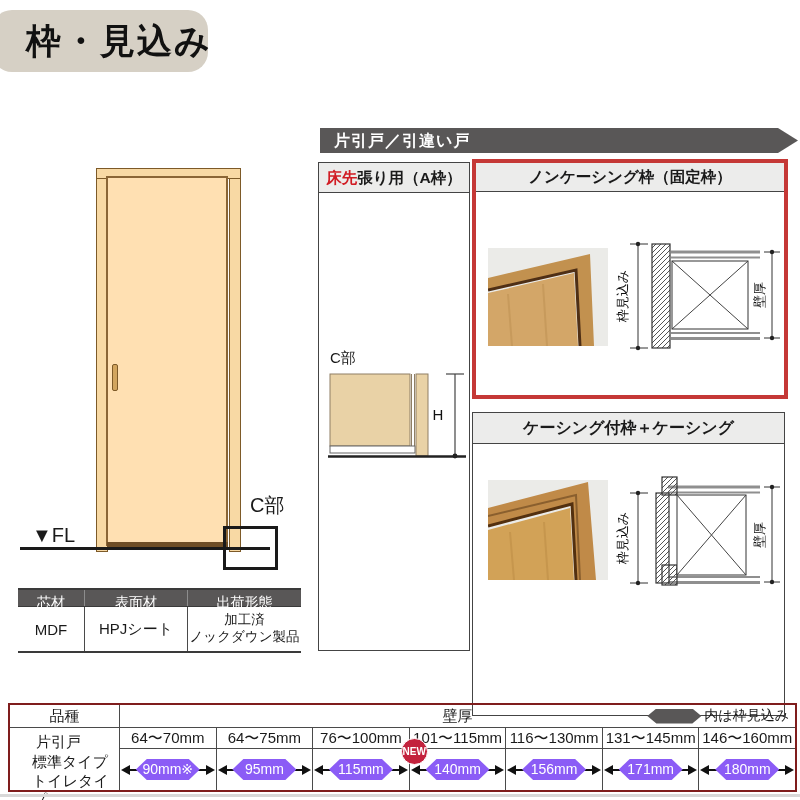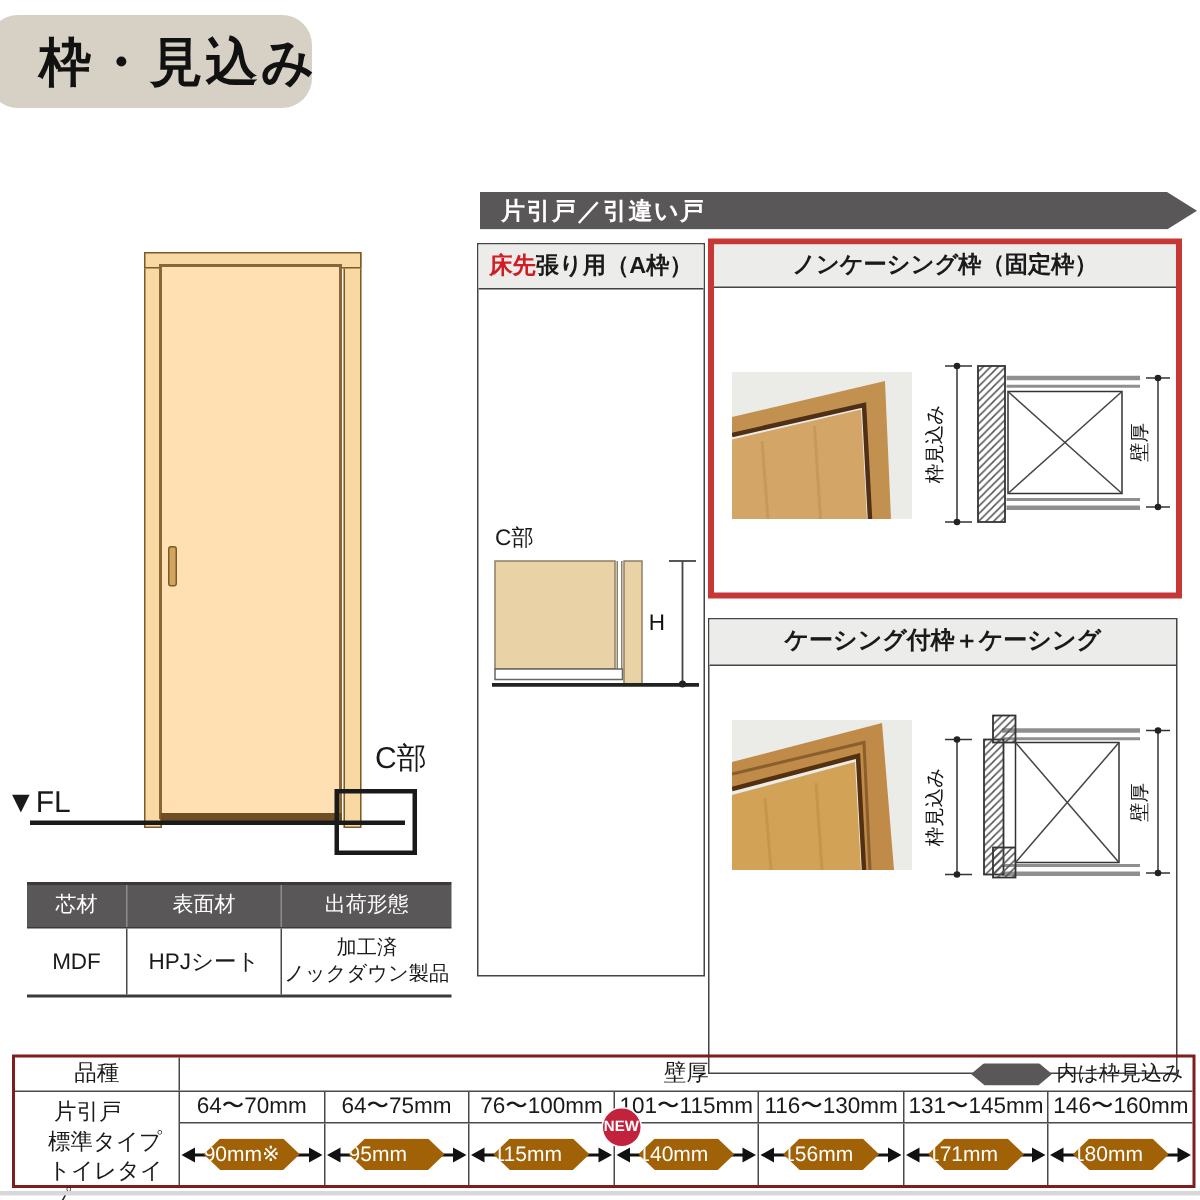--- a/index.html
+++ b/index.html
@@ -13,27 +13,27 @@
 
   
   .wood{background:#f8d9a4;border:1px solid #7d5a28;box-sizing:border-box;}
   #door-panel{left:106px;top:176px;width:122px;height:370px;background:#ffe0b2;border:2px solid #8a6535;box-sizing:border-box;}
   #door-top-rail{left:96px;top:168px;width:145px;height:11px;}
   #door-left-stile{left:96px;top:168px;width:12px;height:384px;}
   #door-right-stile{left:229px;top:168px;width:12px;height:384px;}
   #door-bottom-band{left:107px;top:542px;width:121px;height:7px;background:#6f4e26;}
   #door-handle{left:112px;top:364px;width:6px;height:27px;background:#d2a55e;border:1px solid #7d5a28;border-radius:2px;box-sizing:border-box;}
   #floor-line{left:20px;top:547px;width:250px;height:3px;background:#1a1a1a;}
-  #fl-label{left:4px;top:524px;font-size:20px;}
+  #fl-label{left:32px;top:524px;font-size:20px;}
   #cpart-left-label{left:250px;top:492px;font-size:20px;}
   #cpart-rect{left:223px;top:526px;width:55px;height:44px;border:3px solid #1a1a1a;box-sizing:border-box;}
 
   
   #material-table{left:18px;top:588px;width:283px;border-top:2px solid #3a3a3a;border-bottom:2px solid #3a3a3a;}
-  .mt-head{display:flex;background:#595757;color:#fff;height:28px;line-height:24px;font-size:14px;text-align:center;}
+  .mt-head{display:flex;background:#595757;color:#fff;height:16px;line-height:24px;font-size:14px;text-align:center;}
   .mt-head .c{border-right:1px solid #8d8d8d;box-sizing:border-box;}
   .mt-head .c:last-child{border-right:none;}
   .mt-body{display:flex;height:44px;font-size:15px;text-align:center;border-top:1px solid #3a3a3a;}
   .mt-body .c{border-right:1px solid #4a4a4a;box-sizing:border-box;display:flex;flex-direction:column;justify-content:center;}
   .mt-body .c:last-child{border-right:none;font-size:13.5px;line-height:1.25;}
   .c.w1{width:67px;} .c.w2{width:103px;} .c.w3{width:113px;}
 
   
   #banner{left:320px;top:128px;width:478px;height:25px;background:#595757;
           clip-path:polygon(0 0,458px 0,100% 50%,458px 100%,0 100%);}
@@ -69,22 +69,22 @@
   #range-row{display:flex;height:20px;border-bottom:1px solid #4a4a4a;}
   #value-row{display:flex;height:41px;}
   .rcell{flex:1;border-right:1px solid #4a4a4a;box-sizing:border-box;text-align:center;line-height:20px;font-size:15px;}
   .rcell:last-child{border-right:none;}
   .vcell{flex:1;position:relative;border-right:1px solid #4a4a4a;box-sizing:border-box;display:flex;align-items:center;justify-content:center;}
   .vcell:last-child{border-right:none;}
   .arrow-line{position:absolute;left:3px;right:3px;top:50%;margin-top:-1px;height:2px;background:#111;}
   .tri{position:absolute;top:50%;margin-top:-5px;width:0;height:0;border-top:5px solid transparent;border-bottom:5px solid transparent;}
   .tri.left{left:1px;border-right:9px solid #111;}
   .tri.right{right:1px;border-left:9px solid #111;}
-  .hexagon{position:relative;z-index:1;width:64px;height:21px;line-height:21px;background:#a16207;color:#fff;
-           font-size:14px;
+  .hexagon{position:relative;z-index:1;width:64px;height:21px;line-height:21px;background:#8b5cf6;color:#fff;
+           font-size:14px;text-align:center;
            clip-path:polygon(11px 0,53px 0,100% 50%,53px 100%,11px 100%,0 50%);}
   .new-badge{position:absolute;left:-9px;top:-11px;width:27px;height:27px;border-radius:50%;background:#c3223d;
              border:1px solid #fff;color:#fff;font-size:10px;font-weight:bold;display:flex;align-items:center;
              justify-content:center;z-index:3;box-sizing:border-box;}
   #bottom-shadow{left:0;top:794px;width:800px;height:3px;background:#d8d8d8;}
 
   svg text{font-family:"Liberation Sans","DejaVu Sans",sans-serif;}
 </style>
 </head>
 <body>

